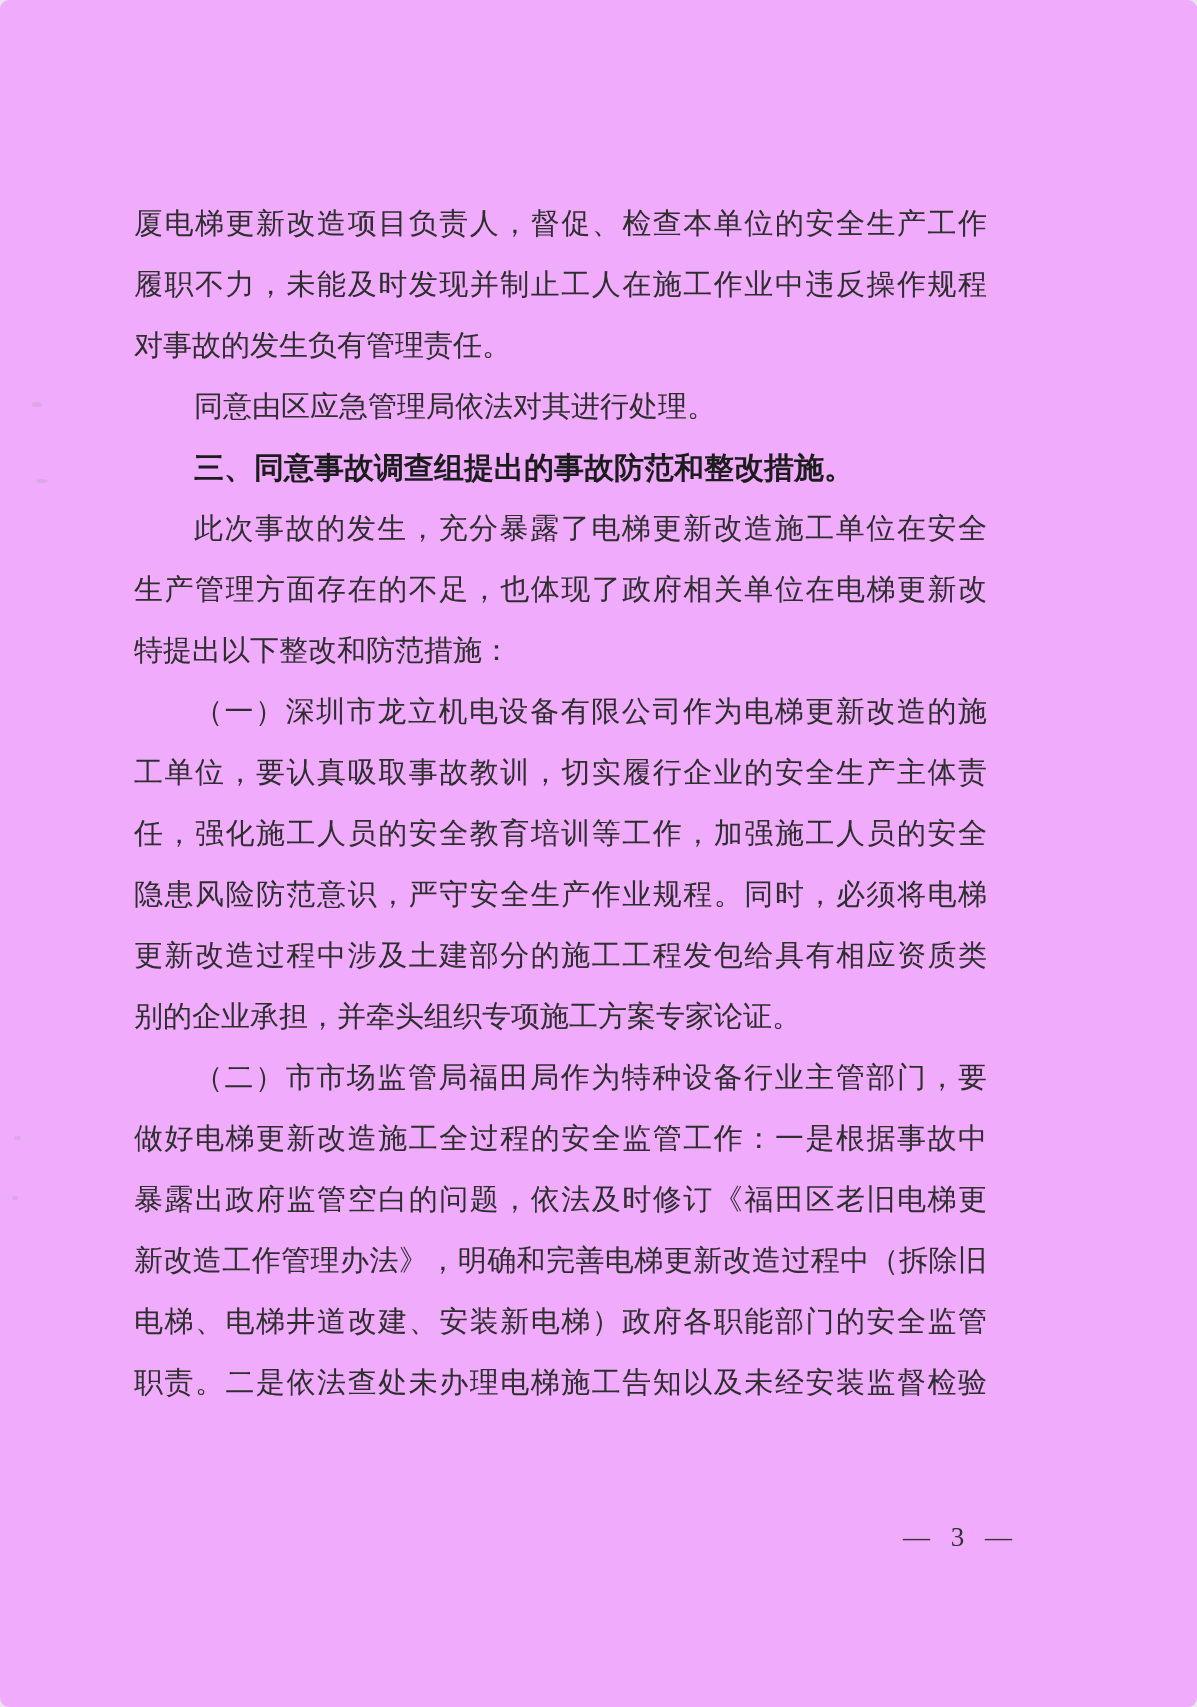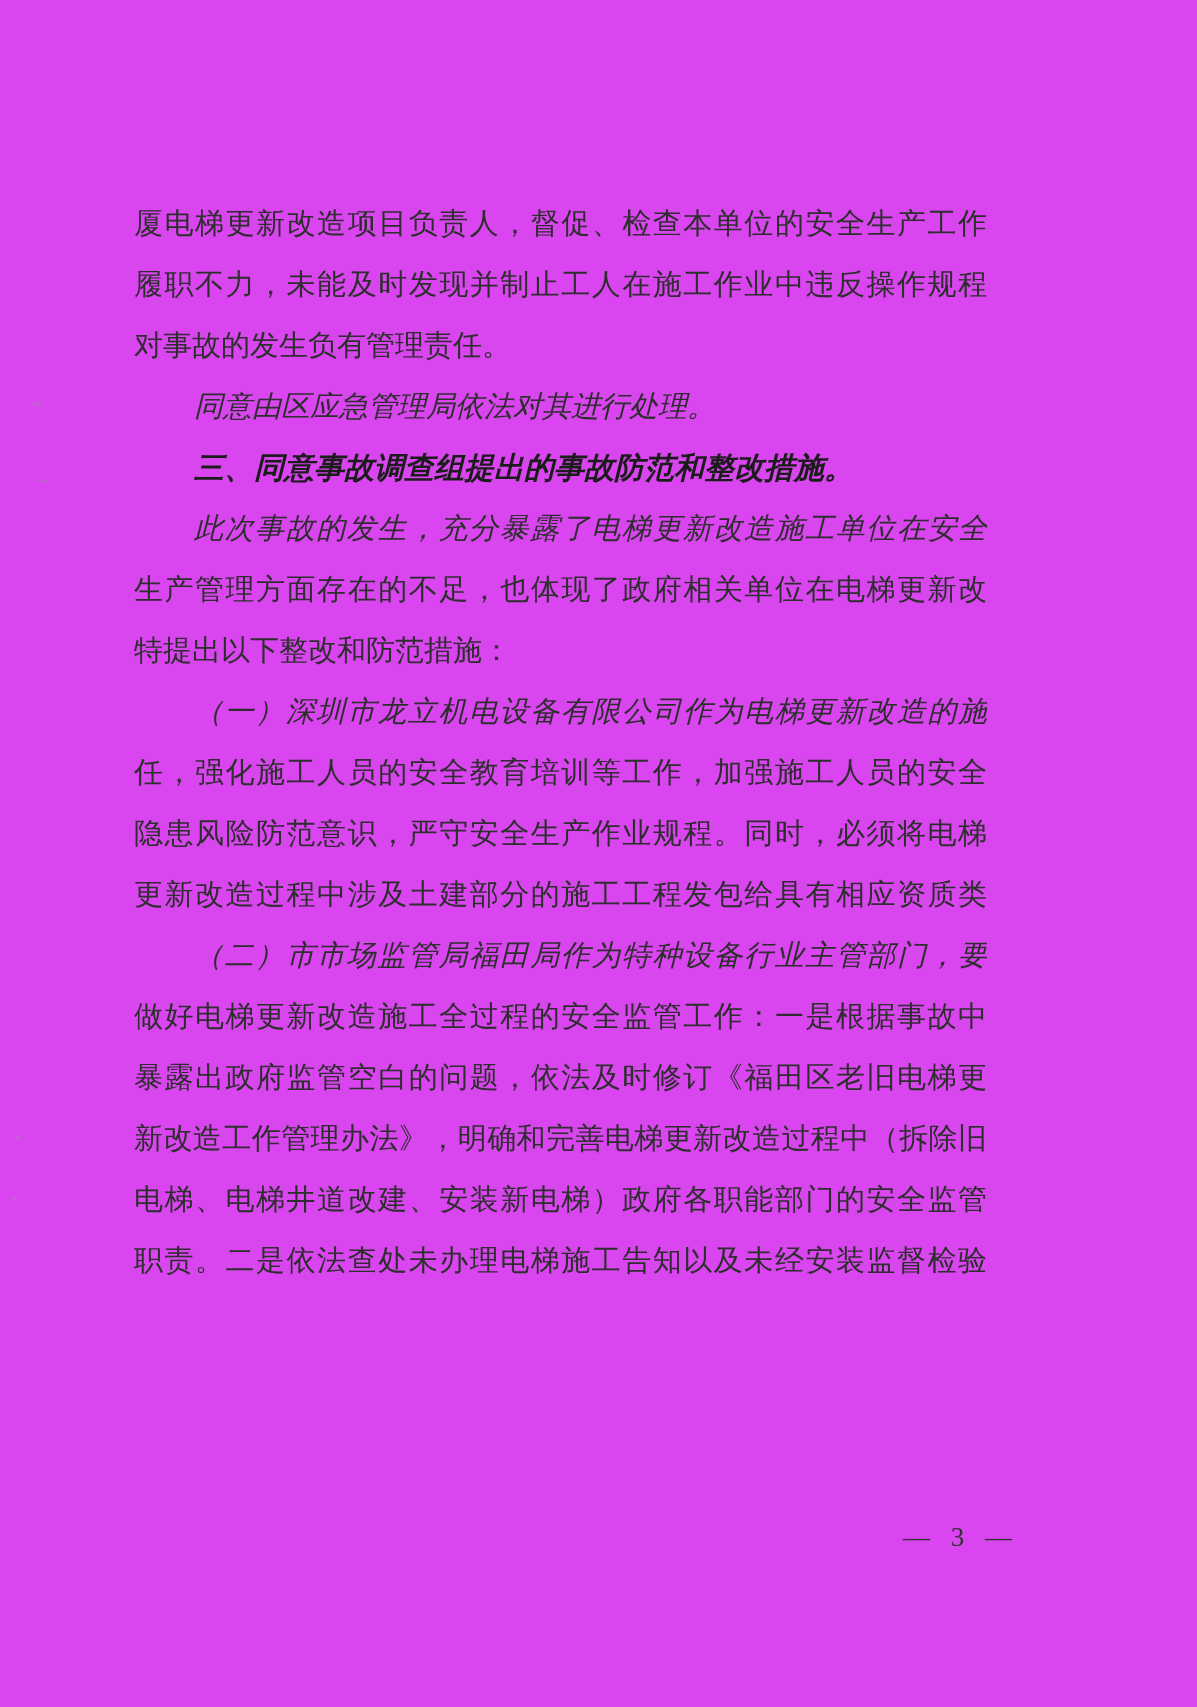--- a/index.html
+++ b/index.html
@@ -5,24 +5,25 @@
   html, body {
     margin: 0;
     padding: 0;
     background: #e8e8e8;
   }
   .page {
     position: relative;
     width: 1197px;
     height: 1707px;
     margin: 0 auto;
-    background: #d946ef;
+    background: #f0abfc;
     overflow: hidden;
     color: #2d2d2d;
     font-family: "Liberation Serif", "DejaVu Serif", serif;
+    border-radius: 9px;
   }
   .content {
     position: absolute;
     left: 134px;
     top: 193px;
     width: 853px;
   }
   .para { margin: 0; }
   .line {
     height: 61px;
@@ -31,21 +32,20 @@
     overflow: hidden;
     text-align: justify;
     text-justify: inter-character;
     color: #2e2e2e;
   }
   .line.fill {
     text-align-last: justify;
   }
   .line.indent {
     text-indent: 60px;
-    font-style: italic;
   }
   .para.heading .line {
     font-family: "Liberation Sans", "DejaVu Sans", sans-serif;
     font-weight: 700;
     color: #1c1c1c;
     font-size: 30px;
   }
   .footer {
     position: absolute;
     top: 1522px;
@@ -90,23 +90,25 @@
       <div class="para heading">
         <div class="line indent">三、同意事故调查组提出的事故防范和整改措施。</div>
       </div>
       <div class="para body">
         <div class="line fill indent">此次事故的发生，充分暴露了电梯更新改造施工单位在安全</div>
         <div class="line fill">生产管理方面存在的不足，也体现了政府相关单位在电梯更新改</div>
         <div class="line">特提出以下整改和防范措施：</div>
       </div>
       <div class="para body">
         <div class="line fill indent">（一）深圳市龙立机电设备有限公司作为电梯更新改造的施</div>
+        <div class="line fill">工单位，要认真吸取事故教训，切实履行企业的安全生产主体责</div>
         <div class="line fill">任，强化施工人员的安全教育培训等工作，加强施工人员的安全</div>
         <div class="line fill">隐患风险防范意识，严守安全生产作业规程。同时，必须将电梯</div>
         <div class="line fill">更新改造过程中涉及土建部分的施工工程发包给具有相应资质类</div>
+        <div class="line">别的企业承担，并牵头组织专项施工方案专家论证。</div>
       </div>
       <div class="para body">
         <div class="line fill indent">（二）市市场监管局福田局作为特种设备行业主管部门，要</div>
         <div class="line fill">做好电梯更新改造施工全过程的安全监管工作：一是根据事故中</div>
         <div class="line fill">暴露出政府监管空白的问题，依法及时修订《福田区老旧电梯更</div>
         <div class="line fill">新改造工作管理办法》，明确和完善电梯更新改造过程中（拆除旧</div>
         <div class="line fill">电梯、电梯井道改建、安装新电梯）政府各职能部门的安全监管</div>
         <div class="line fill">职责。二是依法查处未办理电梯施工告知以及未经安装监督检验</div>
       </div>
     </div>

